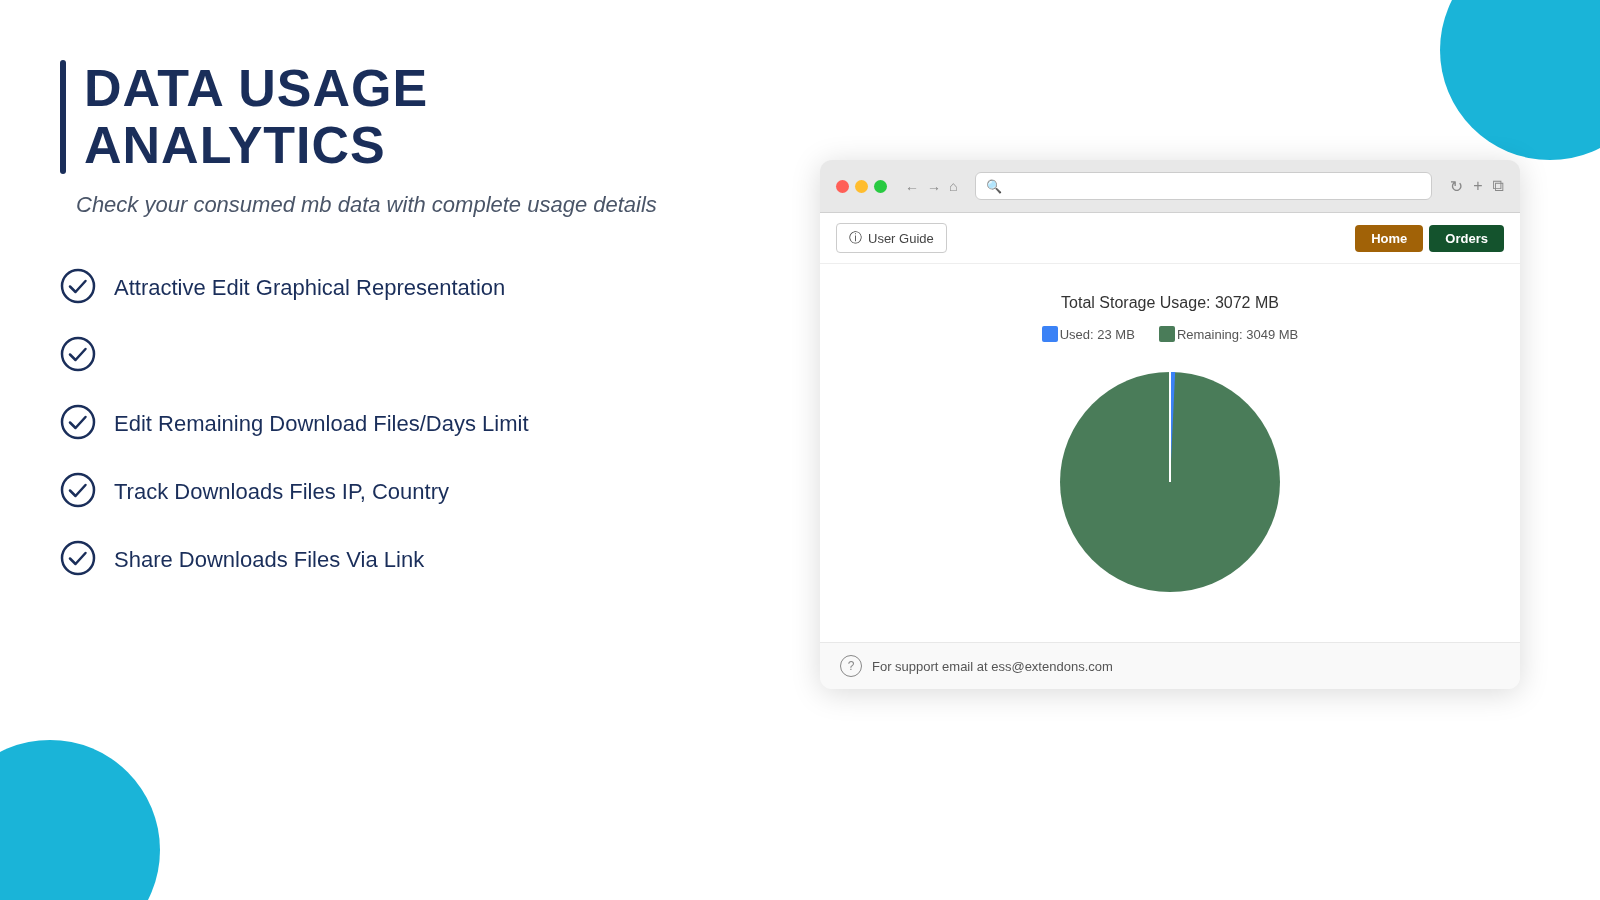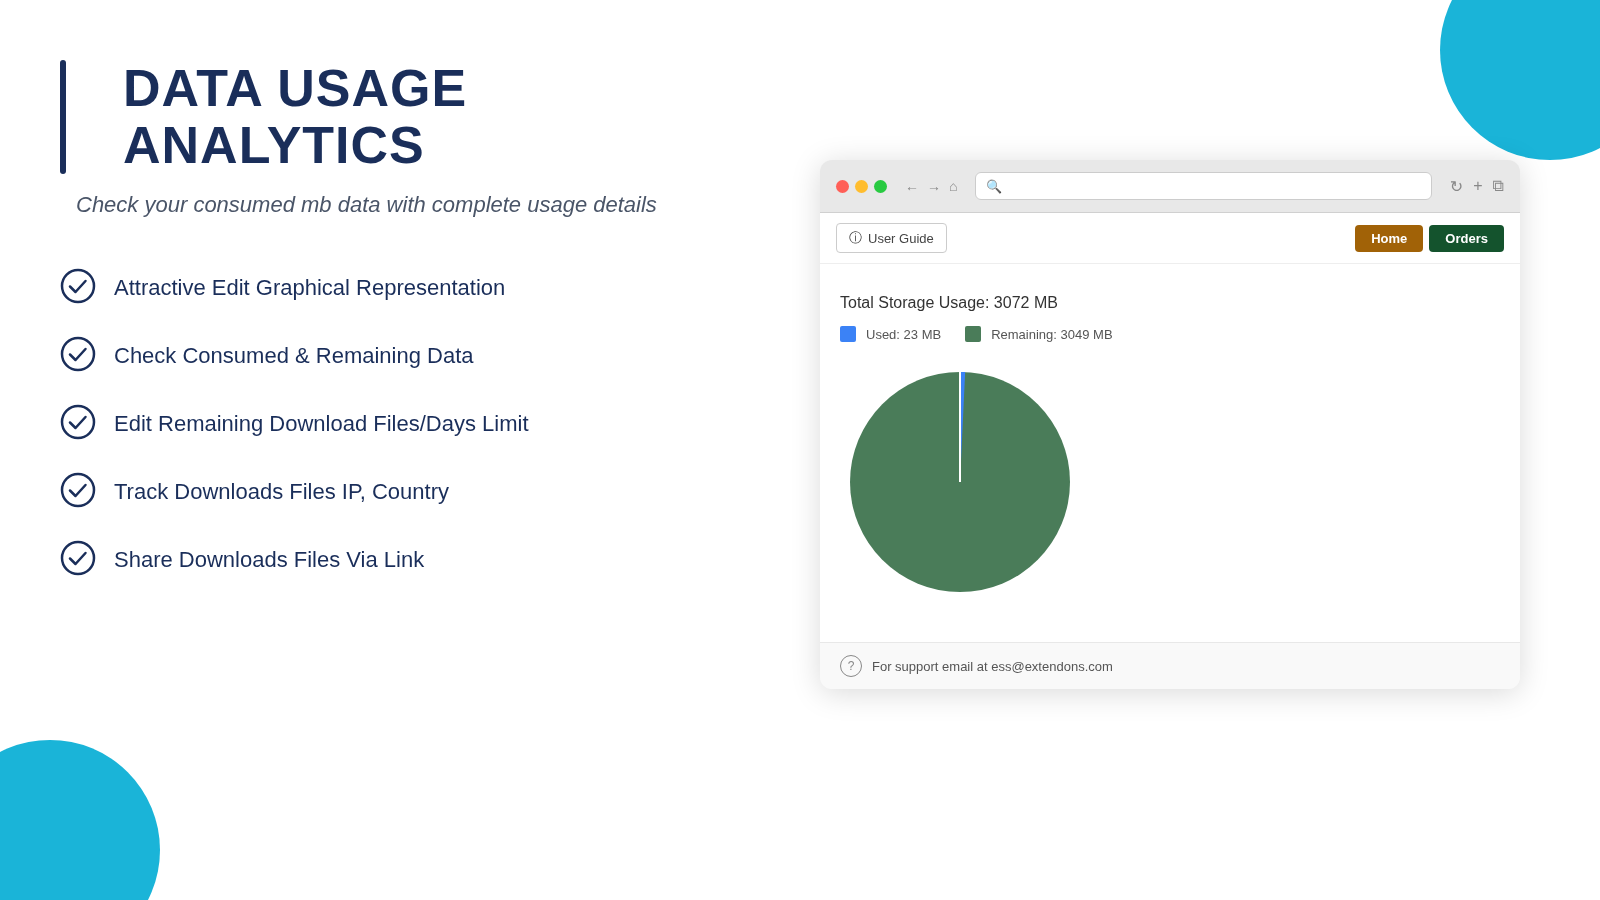--- a/index.html
+++ b/index.html
@@ -54,21 +54,20 @@
       border-radius: 3px;
       margin-right: 18px;
       flex-shrink: 0;
     }
     .page-title {
       font-size: 52px;
       font-weight: 900;
       color: #1a2e5a;
       line-height: 1.1;
       letter-spacing: 1px;
-      margin-left: 39px;
     }
     .page-subtitle {
       font-size: 22px;
       color: #4a5568;
       margin-bottom: 50px;
       margin-left: 16px;
       font-weight: 400;
       font-style: italic;
     }
 
@@ -212,40 +211,40 @@
       cursor: pointer;
       font-weight: 600;
     }
 
     
     .chart-area {
       background: #ffffff;
       padding: 30px 20px 40px;
       display: flex;
       flex-direction: column;
-      align-items: flex-start;
+      align-items: center;
     }
     .chart-title {
       font-size: 16px;
       color: #333;
       margin-bottom: 14px;
       font-weight: 500;
     }
     .chart-legend {
       display: flex;
       gap: 24px;
       margin-bottom: 20px;
       font-size: 13px;
       color: #555;
       align-items: center;
     }
     .legend-item {
       display: flex;
       align-items: center;
-      gap: 10px;
+      gap: 2px;
     }
     .legend-color {
       width: 16px;
       height: 16px;
       border-radius: 2px;
       flex-shrink: 0;
     }
     .legend-used { background: #3b82f6; }
     .legend-remaining { background: #4a7c59; }
 
@@ -300,21 +299,20 @@
       <circle cx="18" cy="18" r="16" stroke="#1a2e5a" stroke-width="2.5"></circle>
       <path d="M10 18.5l5.5 5.5 10-11" stroke="#1a2e5a" stroke-width="2.5" stroke-linecap="round" stroke-linejoin="round"></path>
     </svg></span>
         <span class="feature-text">Attractive Edit Graphical Representation</span>
       </li>
       <li class="feature-item">
         <span><svg class="check-icon" viewBox="0 0 36 36" fill="none" xmlns="http://www.w3.org/2000/svg">
       <circle cx="18" cy="18" r="16" stroke="#1a2e5a" stroke-width="2.5"></circle>
       <path d="M10 18.5l5.5 5.5 10-11" stroke="#1a2e5a" stroke-width="2.5" stroke-linecap="round" stroke-linejoin="round"></path>
     </svg></span>
-        <span class="feature-text">Check  Consumed &amp; Remaining Data</span>
       </li>
       <li class="feature-item">
         <span><svg class="check-icon" viewBox="0 0 36 36" fill="none" xmlns="http://www.w3.org/2000/svg">
       <circle cx="18" cy="18" r="16" stroke="#1a2e5a" stroke-width="2.5"></circle>
       <path d="M10 18.5l5.5 5.5 10-11" stroke="#1a2e5a" stroke-width="2.5" stroke-linecap="round" stroke-linejoin="round"></path>
     </svg></span>
         <span class="feature-text">Edit Remaining Download Files/Days Limit</span>
       </li>
       <li class="feature-item">
         <span><svg class="check-icon" viewBox="0 0 36 36" fill="none" xmlns="http://www.w3.org/2000/svg">

